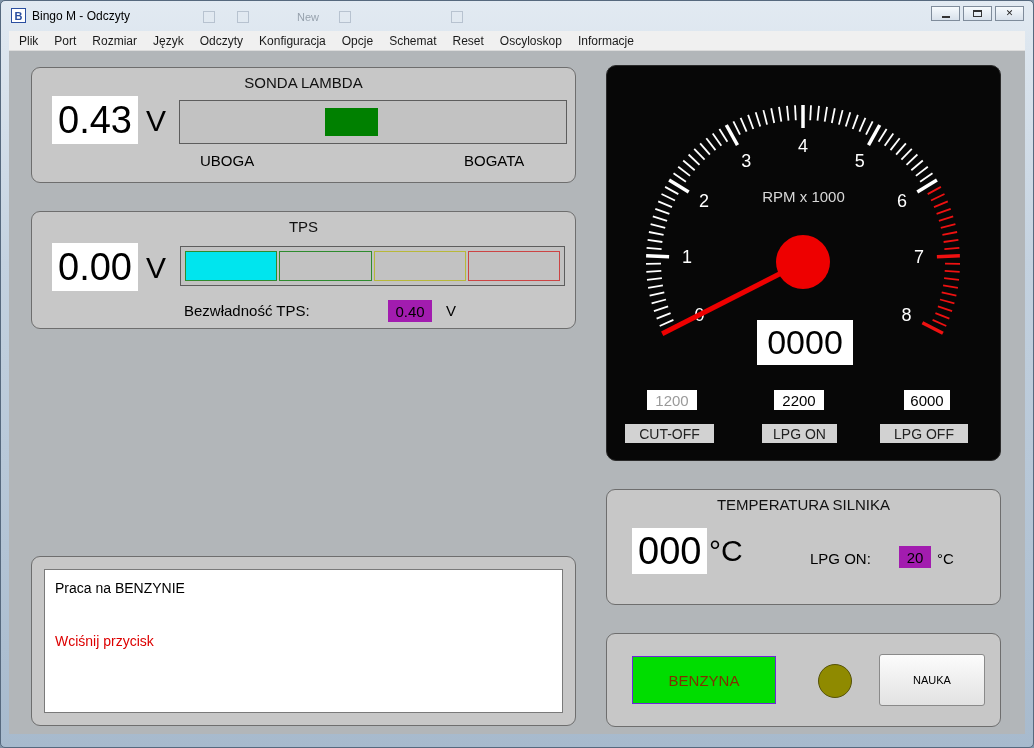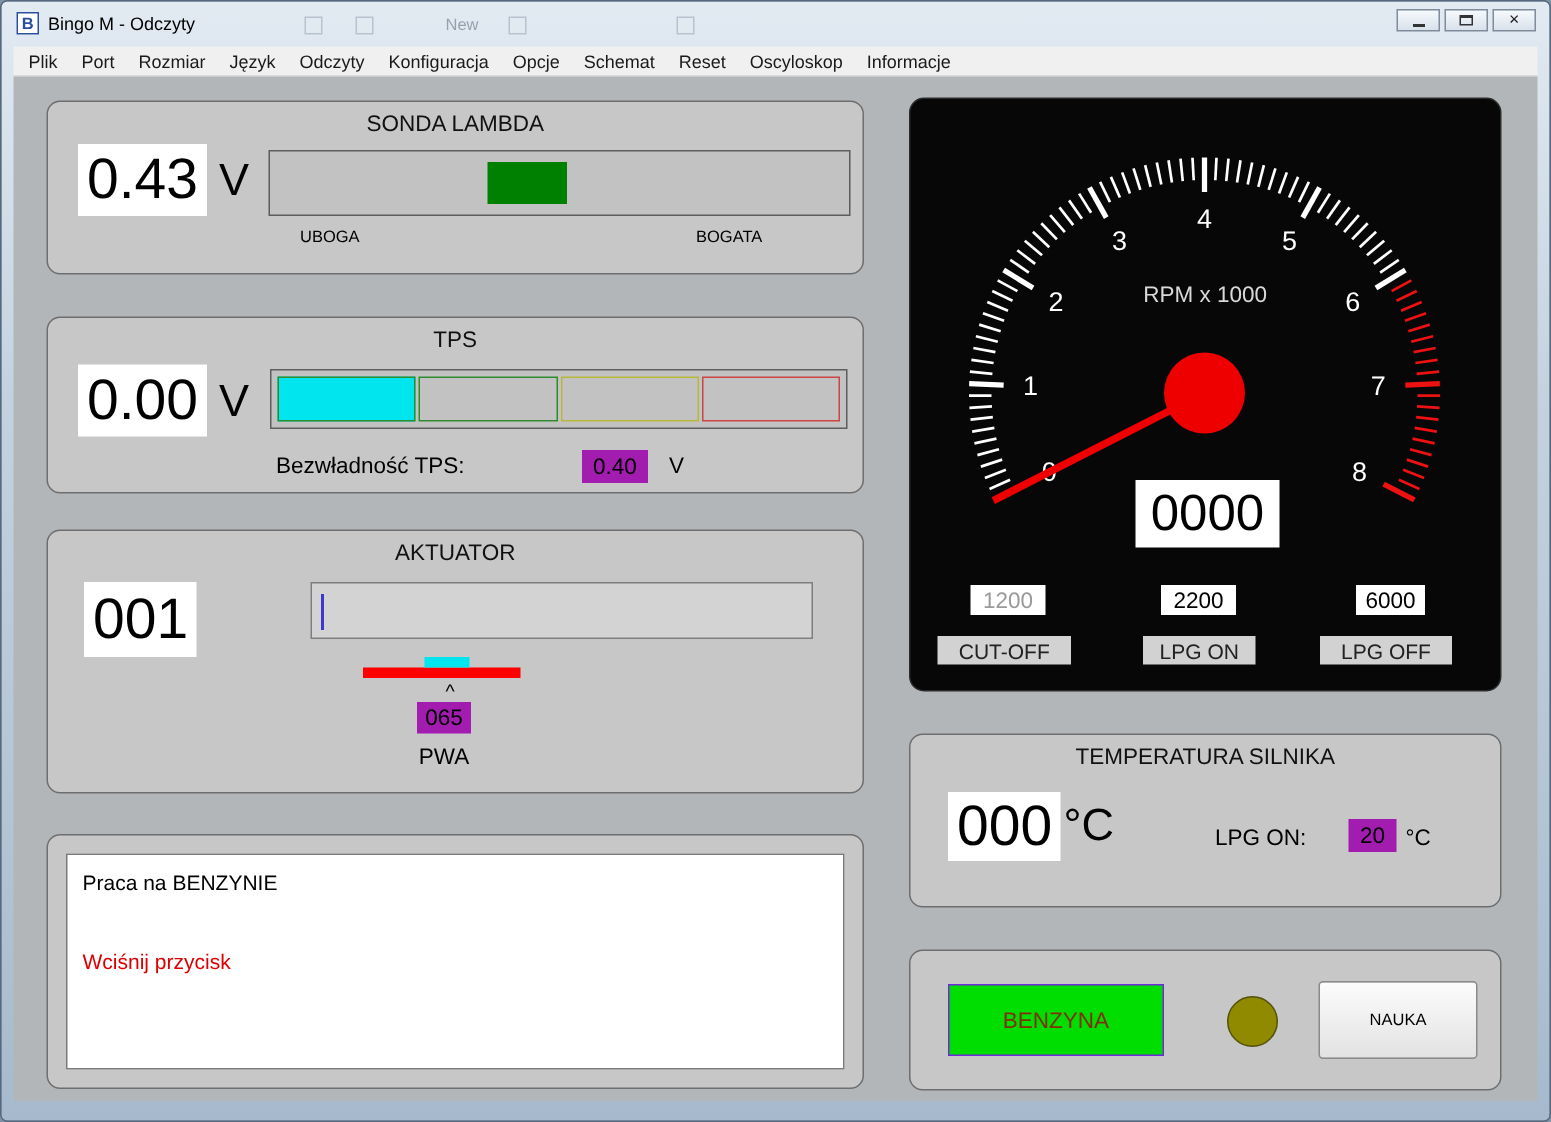--- a/index.html
+++ b/index.html
@@ -38,21 +38,21 @@
 
   .value-box { position: absolute; background: #fff; color: #000; display: flex;
     align-items: center; justify-content: center; font-size: 38px; line-height: 1; padding: 14px 6px; }
   .big-unit { position: absolute; font-size: 30px; }
 
   
   .lambda-bar { position: absolute; left: 147px; top: 32px; width: 388px; height: 44px;
     background: #c2c2c2; border: 1px solid #5d5d5d; }
   .lambda-indicator { position: absolute; left: 145px; top: 7px; width: 53px; height: 28px;
     background: var(--lambda-indicator, #008000); }
-  .lambda-label { position: absolute; top: 84px; font-size: 11px; }
+  .lambda-label { position: absolute; top: 84px; font-size: 15px; }
 
   
   .tps-bar { position: absolute; left: 148px; top: 34px; width: 385px; height: 40px;
     background: #c2c2c2; border: 1px solid #5d5d5d; display: flex; gap: 2px; padding: 4px; }
   .tps-seg { flex: 1; background: transparent; }
   .tps-seg.s1 { border: 1px solid #2e8b2e; background: var(--tps-fill, #00e5ee); }
   .tps-seg.s2 { border: 1px solid #2e8b2e; }
   .tps-seg.s3 { border: 1px solid #b8b83a; }
   .tps-seg.s4 { border: 1px solid #cc4444; }
   .inertia-label { position: absolute; left: 152px; top: 90px; font-size: 15px; }
@@ -165,32 +165,20 @@
         <div class="tps-seg s1"></div>
         <div class="tps-seg s2"></div>
         <div class="tps-seg s3"></div>
         <div class="tps-seg s4"></div>
       </div>
       <div class="inertia-label">Bezwładność TPS:</div>
       <div class="small-box" style="left:356px;top:88px;width:44px;height:22px">0.40</div>
       <div class="small-unit" style="left:414px;top:90px">V</div>
     </div>
 
-    <div class="panel" style="left:22px;top:302px;width:545px;height:176px">
-      <div class="panel-title">AKTUATOR</div>
-      <div class="value-box" style="left:24px;top:34px;height:50px">001</div>
-      <div class="akt-field">
-        <div class="akt-caret"></div>
-      </div>
-      <div class="akt-redbar"></div>
-      <div class="akt-cyan"></div>
-      <div class="akt-marker">^</div>
-      <div class="small-box" style="left:246px;top:114px;width:36px;height:21px">065</div>
-      <div class="akt-axis">PWA</div>
-    </div>
 
     <div class="panel" style="left:22px;top:505px;width:545px;height:170px">
       <div class="msg-box">
         <p class="msg-line1">Praca na BENZYNIE</p>
         <p class="msg-line2">Wciśnij przycisk</p>
       </div>
     </div>
 
     <div class="gauge-panel" style="left:597px;top:14px;width:395px;height:396px">
       <svg class="gauge-svg" width="395" height="396" viewBox="0 0 395 396">

